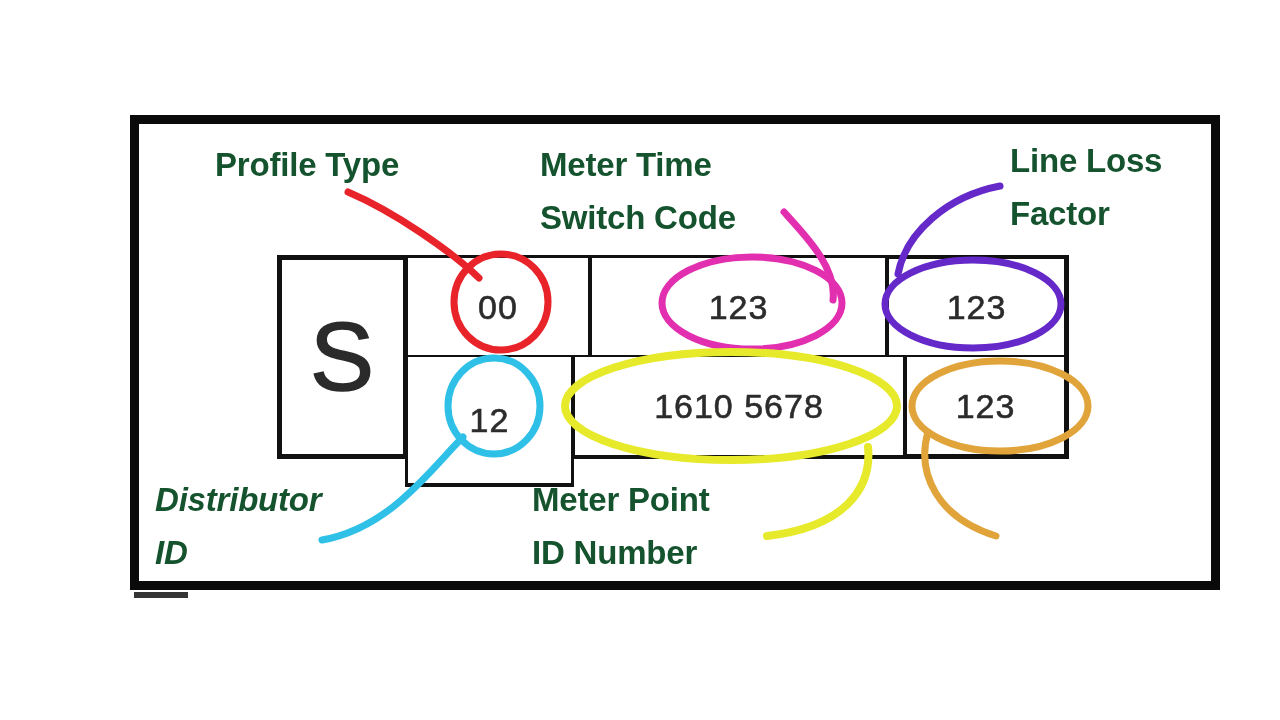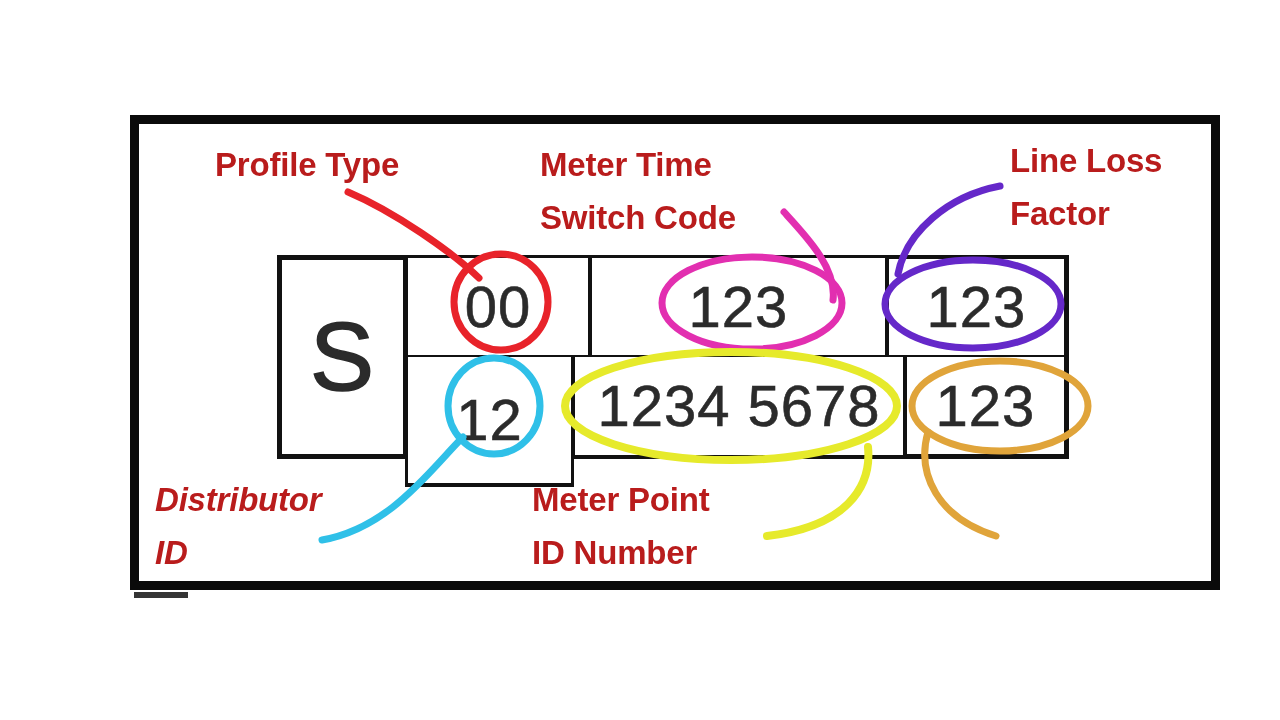--- a/index.html
+++ b/index.html
@@ -38,21 +38,21 @@
     opacity: 0.85;
   }
 
   
   .label {
     position: absolute;
     font-family: "Liberation Sans", sans-serif;
     font-weight: bold;
     font-size: 33px;
     line-height: 1.62;
-    color: #b91c1c;
+    color: #14532d;
     white-space: pre-line;
     letter-spacing: -0.2px;
   }
   #label-profile-type      { left: 215px; top: 138px; }
   #label-meter-time-switch { left: 540px; top: 138px; }
   #label-line-loss-factor  { left: 1010px; top: 134px; }
   #label-distributor-id    { left: 155px; top: 473px; font-style: italic; }
   #label-meter-point-id    { left: 532px; top: 473px; }
   #label-check-digit       { left: 999px; top: 473px; }
 
@@ -69,21 +69,21 @@
     box-sizing: border-box;
     background: #ffffff;
     border: 3px solid #111111;
     display: flex;
     align-items: center;
     justify-content: center;
   }
   .cell .val {
     font-family: "Liberation Sans", sans-serif;
     font-weight: 400;
-    font-size: 58px;
+    font-size: 34px;
     color: #2b2b2b;
     line-height: 1;
     letter-spacing: 1px;
     -webkit-text-stroke: 0.6px #2b2b2b;
   }
   #cell-profile-class .val {
     font-size: 96px;
     font-weight: 400;
     -webkit-text-stroke: 1.6px #2b2b2b;
   }
@@ -132,21 +132,21 @@
 
     <div class="cell" id="cell-llf">
       <span class="val">123</span>
     </div>
 
     <div class="cell" id="cell-distributor">
       <span class="val">12</span>
     </div>
 
     <div class="cell" id="cell-mpid">
-      <span class="val">1234 5678</span>
+      <span class="val">1610 5678</span>
     </div>
 
     <div class="cell" id="cell-check-digit">
       <span class="val">123</span>
     </div>
 
   </div>
 
   <div class="label" id="label-profile-type">Profile Type</div>
 

